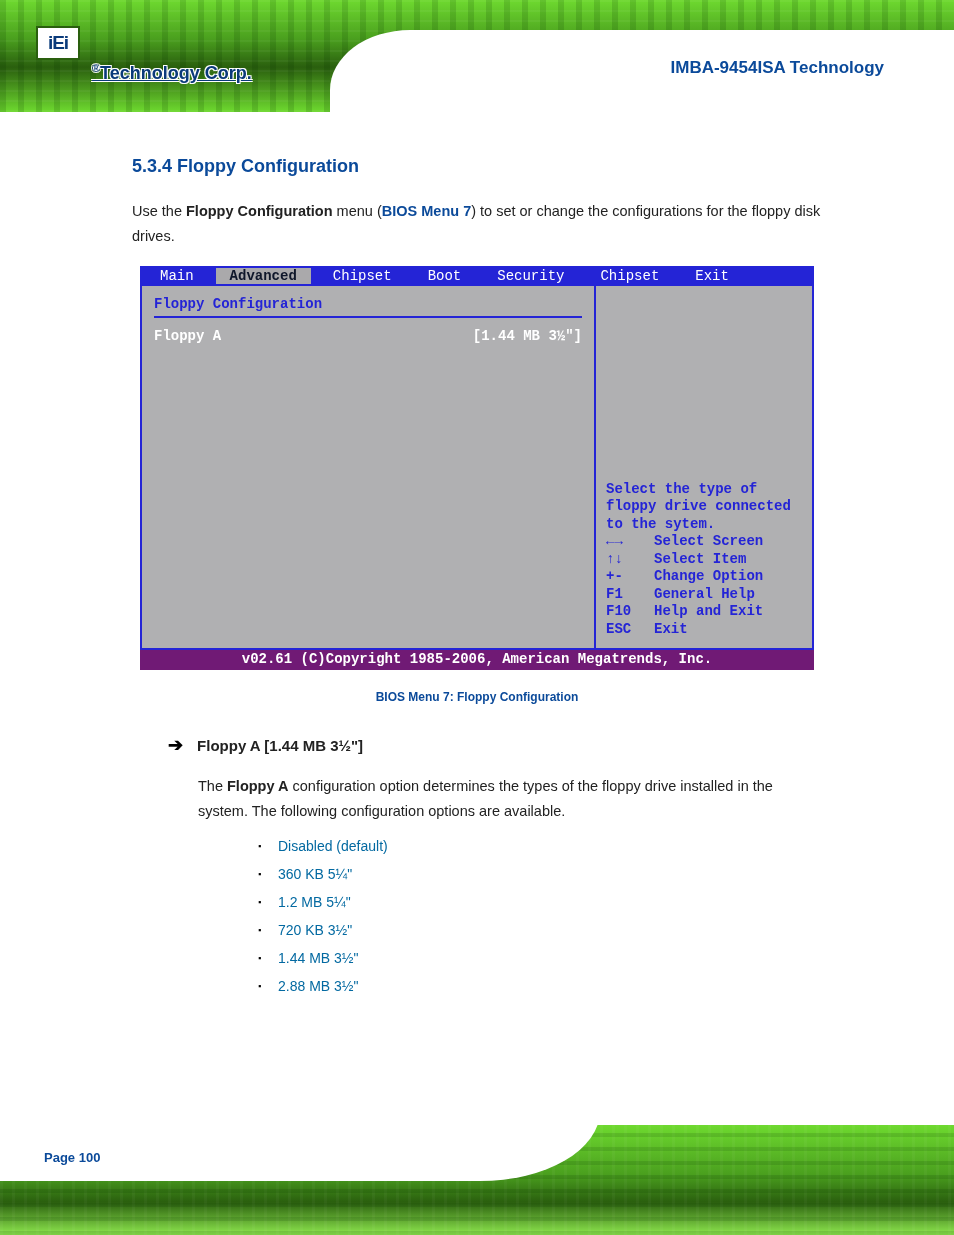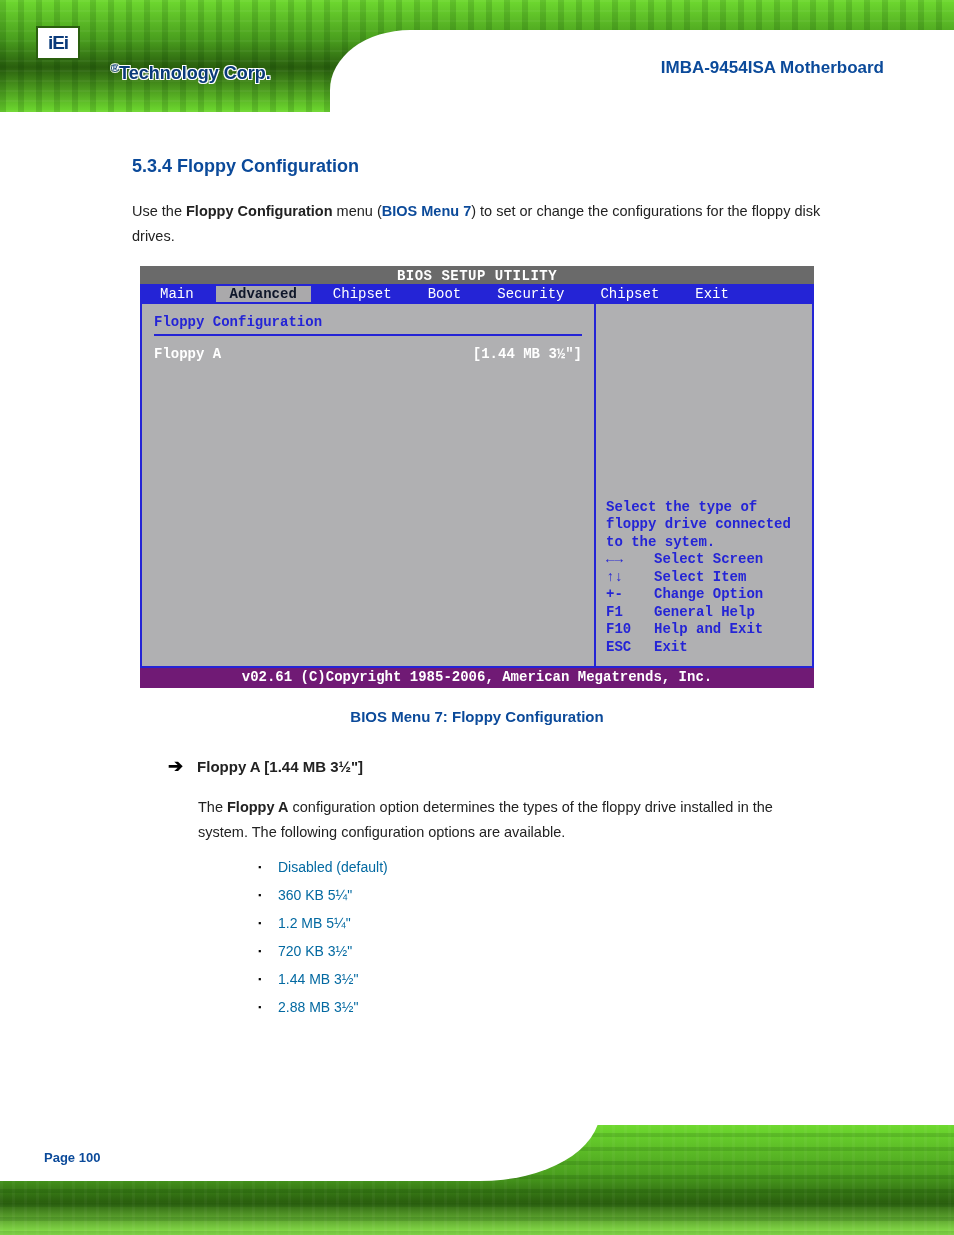--- a/index.html
+++ b/index.html
@@ -4,21 +4,21 @@
 <style>
 * { margin: 0; padding: 0; box-sizing: border-box; }
 body { width: 954px; height: 1235px; font-family: Verdana, Arial, sans-serif; background: #fff; position: relative; overflow: hidden; }
 
 
 .header-banner { width: 954px; height: 112px; position: relative; background: linear-gradient(180deg, #6ed92f 0%, #4a9f1e 35%, #2a5f0e 60%, #6ed92f 100%); overflow: hidden; }
 .header-banner::before { content: ""; position: absolute; inset: 0; background: repeating-linear-gradient(90deg, rgba(0,40,0,0.25) 0 6px, transparent 6px 18px), repeating-linear-gradient(0deg, rgba(255,255,255,0.08) 0 2px, transparent 2px 10px); opacity: 0.55; }
 .header-curve { position: absolute; top: 30px; left: 330px; width: 700px; height: 90px; background: #fff; border-top-left-radius: 80px 60px; }
 .logo-box { position: absolute; top: 26px; left: 36px; width: 44px; height: 34px; background: #fff; border: 2px solid #2a5f0e; display: flex; align-items: center; justify-content: center; }
 .logo-box span { color: #0a3a7a; font-weight: 900; font-size: 19px; font-family: Arial, sans-serif; letter-spacing: -1px; }
-.tag { position: absolute; top: 62px; left: 111px; color: #0a3a7a; font-weight: 900; font-size: 18px; text-shadow: 1px 1px 0 #fff, -1px -1px 0 #fff, 1px -1px 0 #fff, -1px 1px 0 #fff; font-family: Arial, sans-serif; }
+.tag { position: absolute; top: 62px; left: 92px; color: #0a3a7a; font-weight: 900; font-size: 18px; text-shadow: 1px 1px 0 #fff, -1px -1px 0 #fff, 1px -1px 0 #fff, -1px 1px 0 #fff; font-family: Arial, sans-serif; text-decoration: underline; }
 .tag .reg2 { font-size: 11px; vertical-align: super; }
 
 .product-title { position: absolute; right: 70px; top: 58px; font-size: 17px; font-weight: bold; color: #0b4a9a; font-family: Arial, sans-serif; }
 
 
 .content { padding: 30px 130px 0 132px; }
 .section-heading { font-size: 18px; font-weight: bold; color: #0b4a9a; font-family: Arial, sans-serif; margin-top: 14px; margin-bottom: 22px; }
 .para { font-size: 14.5px; color: #222; line-height: 1.7; margin-bottom: 18px; }
 .menu-name { font-weight: bold; }
 .bios-ref { font-weight: bold; color: #0b4a9a; }
@@ -35,21 +35,21 @@
 .bios-panel-title { color: #2424d6; font-weight: bold; margin-bottom: 4px; }
 .bios-hr { height: 2px; background: #2424d6; width: 100%; margin-bottom: 10px; }
 .bios-row { display: flex; justify-content: space-between; color: #fff; font-weight: bold; }
 .bios-right { width: 216px; padding: 10px 10px; display: flex; flex-direction: column; justify-content: flex-end; }
 .bios-help { color: #2424d6; line-height: 1.25; font-weight: bold; }
 .bios-keys { color: #2424d6; font-weight: bold; line-height: 1.25; }
 .bios-keys .krow { display: flex; }
 .bios-keys .k { width: 48px; }
 .bios-footer { background: #701a75; color: #fff; text-align: center; height: 20px; line-height: 18px; font-weight: bold; }
 
-.caption { text-align: center; font-size: 15px; font-weight: bold; color: #0b4a9a; margin: 20px 0 30px; }
+.caption { text-align: center; font-size: 12px; font-weight: bold; color: #0b4a9a; margin: 20px 0 30px; }
 
 
 .arrow-row { display: flex; align-items: center; gap: 14px; margin: 0 0 18px 168px; }
 .arrow-glyph { font-size: 18px; font-weight: 900; color: #000; }
 .arrow-label { font-size: 15px; font-weight: bold; color: #222; }
 
 .para2 { font-size: 14.5px; color: #222; line-height: 1.7; margin: 0 130px 6px 198px; }
 
 ul.opts { list-style: none; margin: 8px 0 0 258px; }
 ul.opts li { font-size: 14px; color: #0369a1; line-height: 2.0; position: relative; padding-left: 20px; }
@@ -65,33 +65,32 @@
 <body>
 
 <div class="header-banner">
   <div class="header-curve"></div>
   <div class="logo-box">
     <span>iEi</span>
   </div>
   <div class="tag">
     <span class="reg2">®</span><span>Technology Corp.</span>
   </div>
-  <div class="product-title">IMBA-9454ISA Motherboard</div>
+  <div class="product-title">IMBA-9454ISA Technology</div>
 </div>
 
 <div class="content">
   <div class="section-heading">5.3.4 Floppy Configuration</div>
   <p class="para">
     <span>Use the </span><span class="menu-name">Floppy Configuration</span><span> menu (</span><span class="bios-ref">BIOS Menu 7</span><span>) to set or change the configurations for the floppy disk drives.</span>
   </p>
 </div>
 
 <div class="bios-wrap">
   <div class="bios">
-    <div class="bios-title">BIOS SETUP UTILITY</div>
     <div class="bios-menubar">
       <span>Main</span>
       <span class="sel">Advanced</span>
       <span>Chipset</span>
       <span>Boot</span>
       <span>Security</span>
       <span>Chipset</span>
       <span>Exit</span>
     </div>
     <div class="bios-body">

